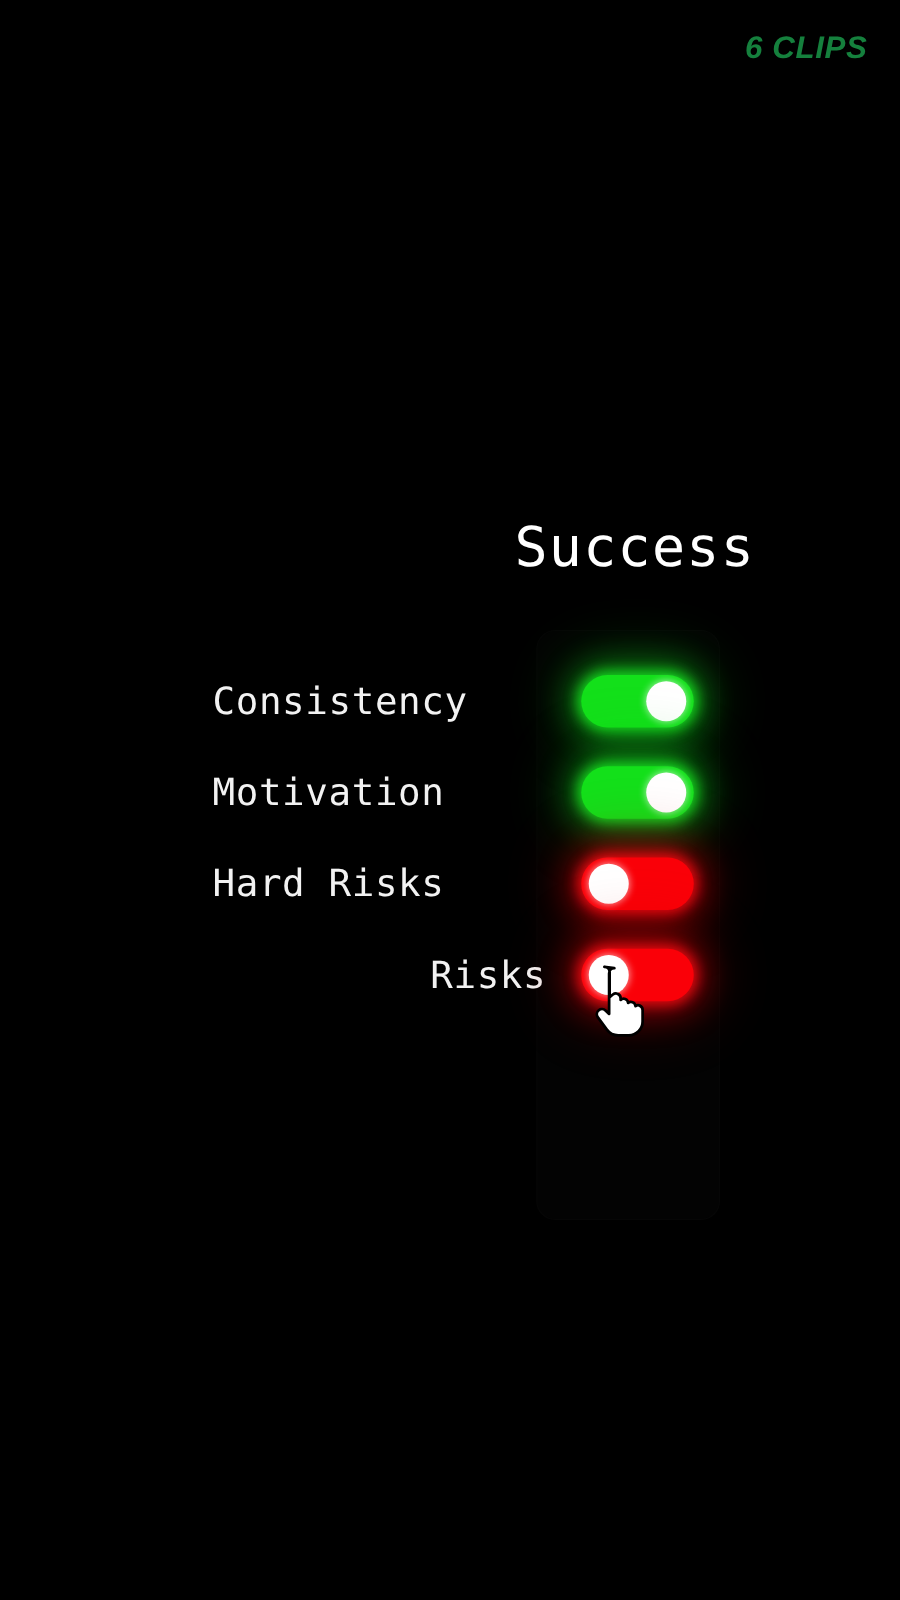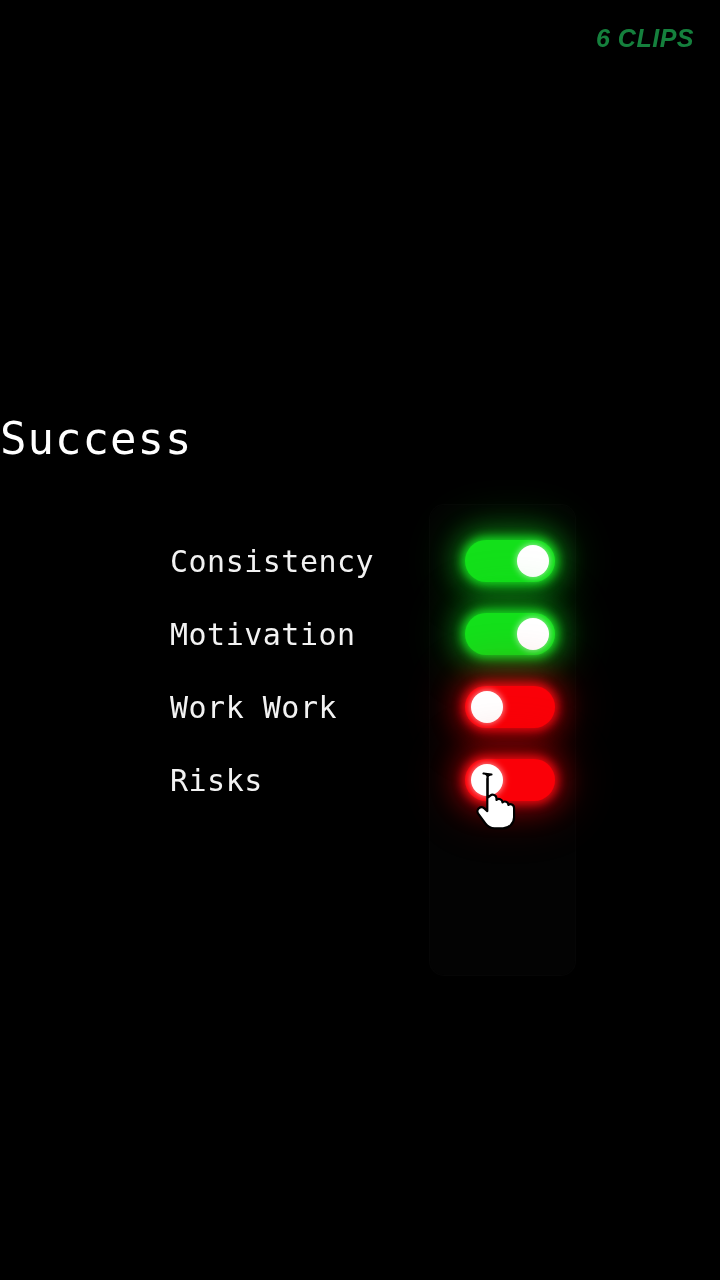--- a/index.html
+++ b/index.html
@@ -43,21 +43,21 @@
     box-shadow: 0 0 0 1px #060606;
     z-index: 1;
   }
 
   
   #title {
     position: absolute;
     top: 413px;
     left: 0;
     width: 604px;
-    text-align: left;
+    text-align: right;
     font-family: "DejaVu Sans Mono", monospace;
     font-size: 44px;
     font-weight: 400;
     letter-spacing: 1px;
     color: #ffffff;
     z-index: 10;
   }
 
   
   #toggle-list {
@@ -69,21 +69,21 @@
   }
   .toggle-row {
     position: relative;
     height: 56px;
     margin-bottom: 17px;
     display: flex;
     align-items: center;
     justify-content: space-between;
     gap: 28px;
   }
-  .toggle-row:last-child { margin-bottom: 0; }
+  .toggle-row:last-child { margin-bottom: 0; justify-content: flex-end; }
 
   .row-label {
     font-family: "DejaVu Sans Mono", monospace;
     font-size: 30px;
     font-weight: 400;
     color: #f2f2f2;
     letter-spacing: 0.5px;
     white-space: nowrap;
   }
 
@@ -152,21 +152,21 @@
 
   <div class="toggle-row">
     <span class="row-label">Motivation</span>
     <span class="switch on">
       <span class="knob"></span>
     </span>
   </div>
 
 
   <div class="toggle-row">
-    <span class="row-label">Work Work</span>
+    <span class="row-label">Hard Risks</span>
     <span class="switch off">
       <span class="knob"></span>
     </span>
   </div>
 
   <div class="toggle-row">
     <span class="row-label">Risks</span>
     <span class="switch off">
       <span class="knob"></span>
     </span>

